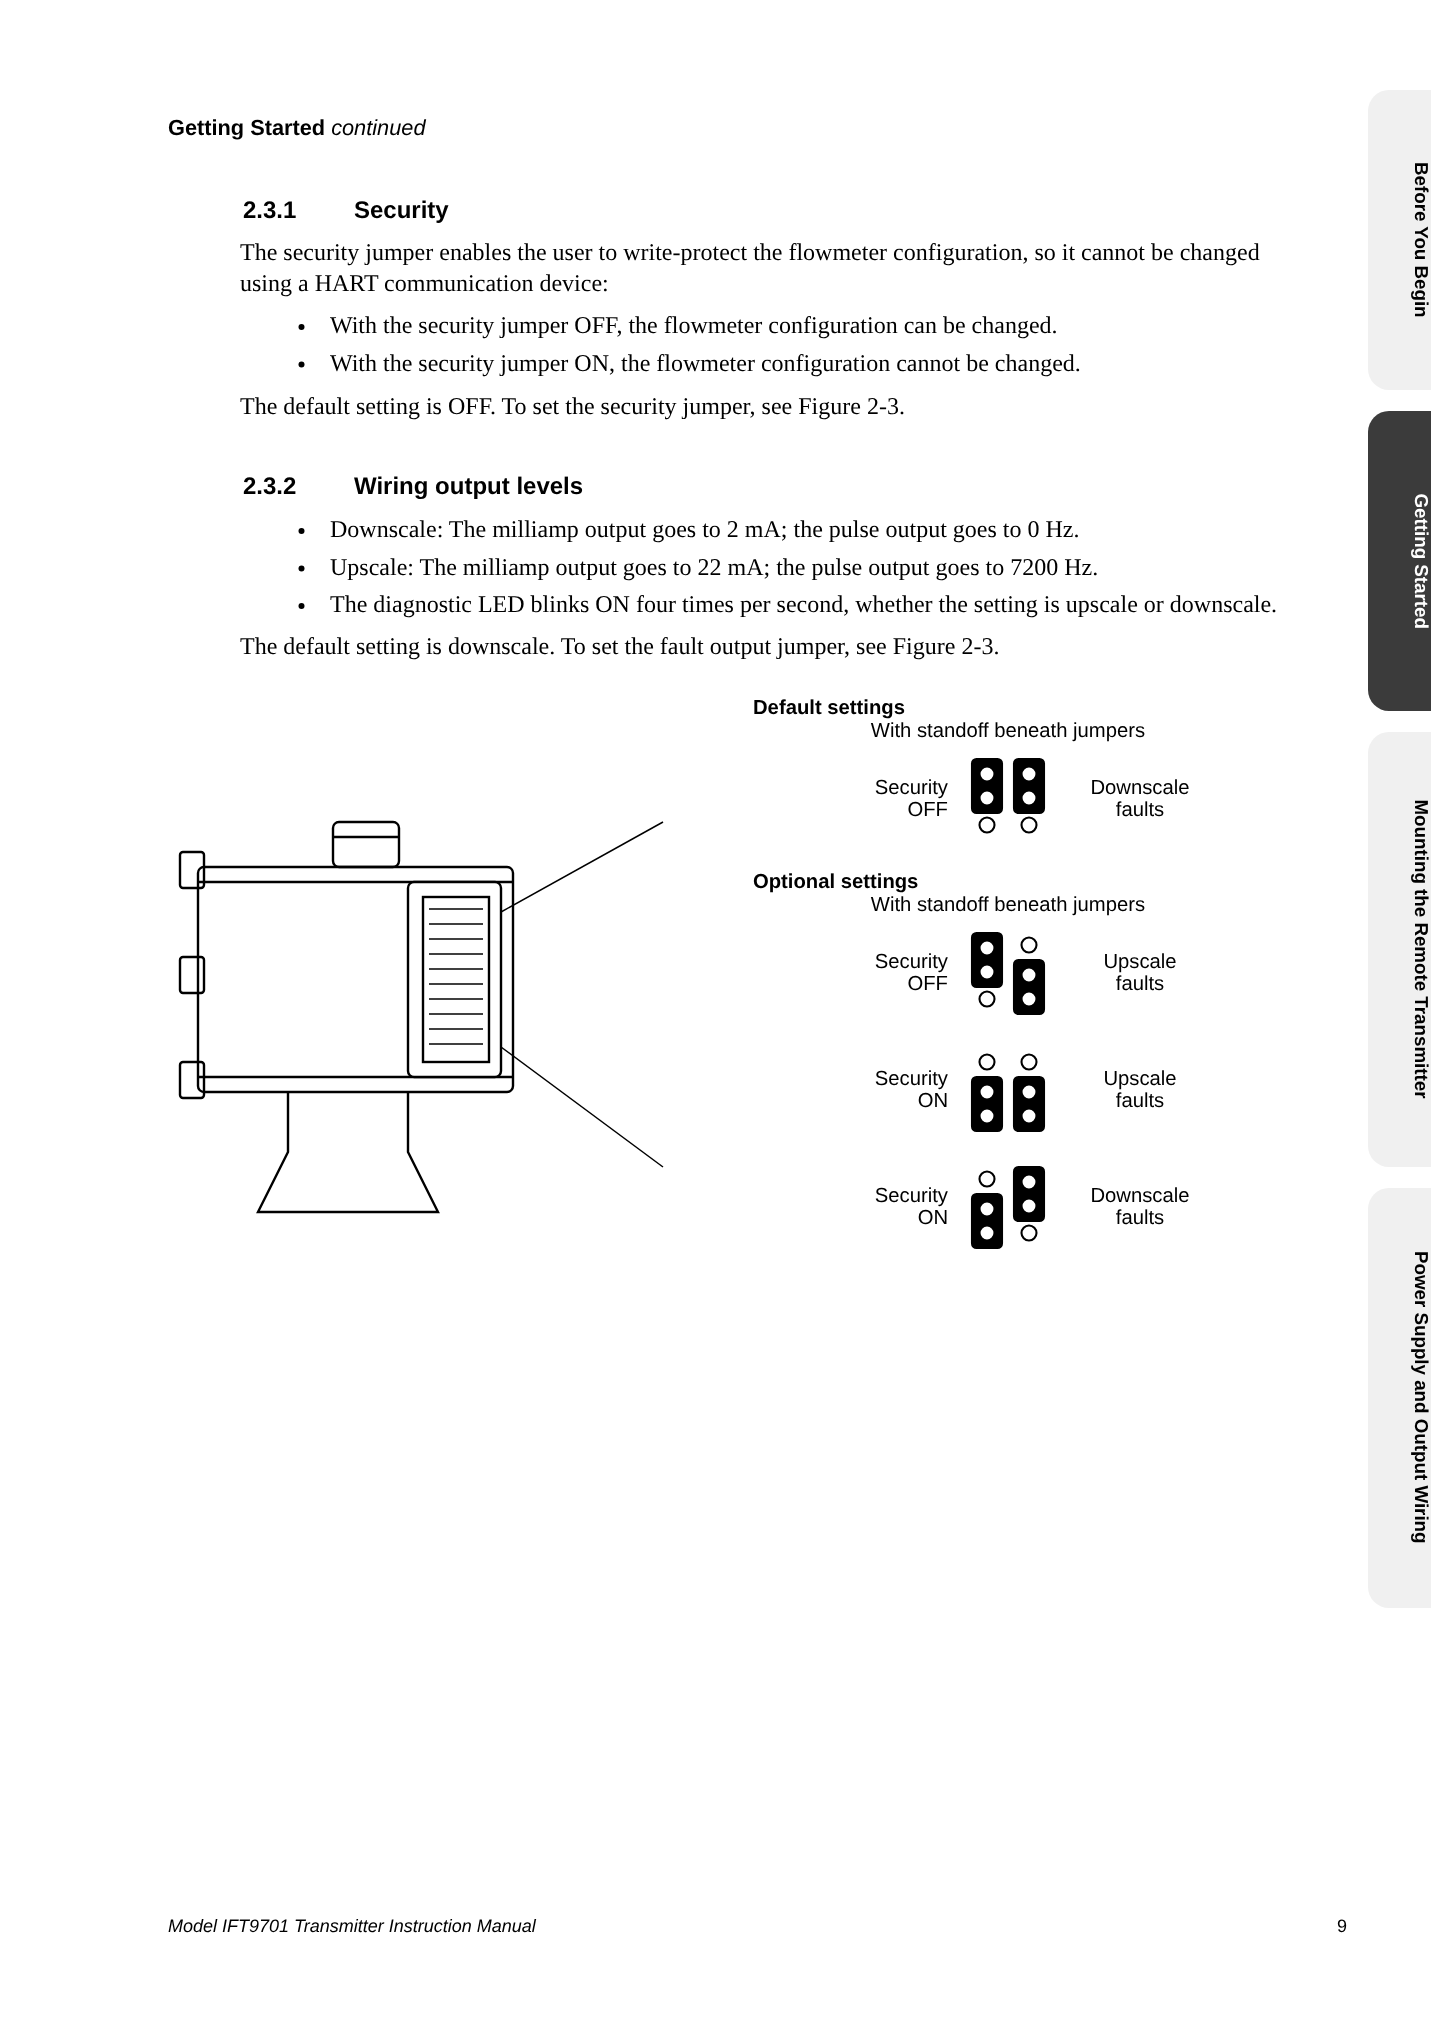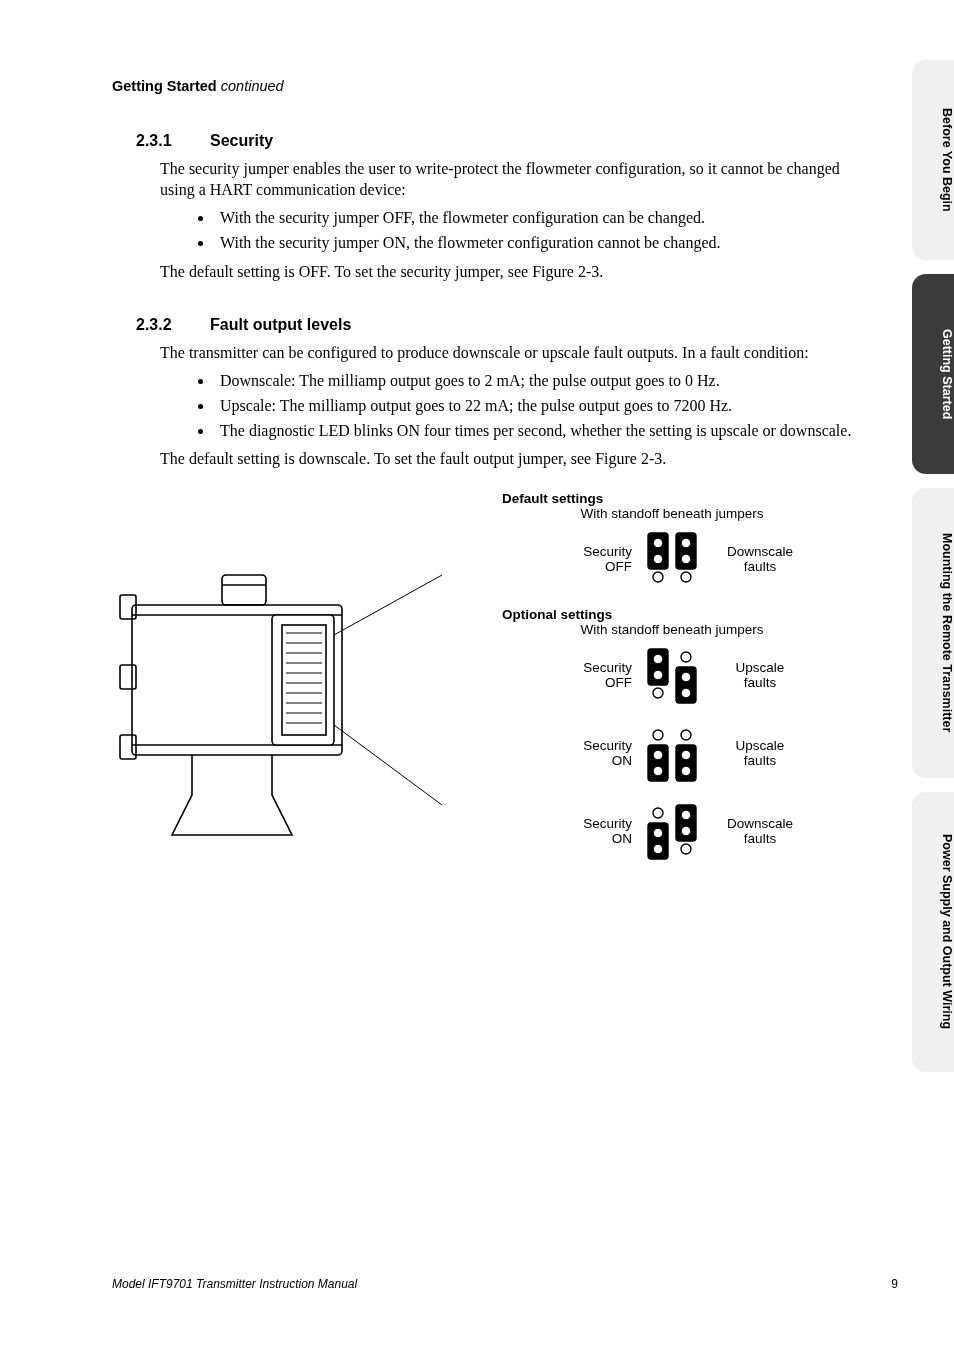--- a/index.html
+++ b/index.html
@@ -3,21 +3,21 @@
 <meta charset="utf-8">
 <style>
   * { margin: 0; padding: 0; box-sizing: border-box; }
   html, body { width: 954px; height: 1351px; background: #fff; font-family: "Times New Roman", Times, serif; color: #000; }
   .page { position: relative; width: 954px; height: 1351px; }
   .content { position: absolute; left: 112px; top: 78px; width: 748px; }
   .running-head { font-family: Arial, Helvetica, sans-serif; font-size: 14.5px; }
   .running-head .bold { font-weight: 700; }
   .running-head .ital { font-style: italic; }
   .sec { margin-top: 38px; }
-  .h { font-family: Arial, Helvetica, sans-serif; font-weight: 700; font-size: 16px; margin-top: 30px; margin-bottom: 8px; margin-left: 24px; }
+  .h { font-family: Arial, Helvetica, sans-serif; font-weight: 700; font-size: 16px; margin-top: 30px; margin-bottom: 8px; margin-left: 50px; }
   .h .num { display: inline-block; width: 74px; }
   .para { font-size: 16px; line-height: 1.32; margin-left: 48px; margin-top: 6px; }
   ul.bul { margin: 6px 0 0 102px; }
   ul.bul li { font-size: 16px; line-height: 1.45; padding-left: 6px; margin-bottom: 2px; }
   .fig-caption { font-family: Arial, Helvetica, sans-serif; font-weight: 700; font-size: 15.5px; margin-top: 28px; }
   .fig-caption .num { display: inline-block; margin-right: 18px; }
   .figure-area { position: relative; margin-top: 22px; height: 470px; margin-left: 0; }
   .device { position: absolute; left: 0; top: 44px; }
   .settings { position: absolute; left: 390px; top: 0; width: 340px; font-family: Arial, Helvetica, sans-serif; font-size: 13.5px; }
   .settings .title { text-align: left; font-weight: 700; }
@@ -50,23 +50,22 @@
         <span class="num">2.3.1</span><span>Security</span>
       </div>
       <p class="para">The security jumper enables the user to write-protect the flowmeter configuration, so it cannot be changed using a HART communication device:</p>
       <ul class="bul">
         <li>With the security jumper OFF, the flowmeter configuration can be changed.</li>
         <li>With the security jumper ON, the flowmeter configuration cannot be changed.</li>
       </ul>
       <p class="para">The default setting is OFF. To set the security jumper, see Figure 2-3.</p>
 
       <div class="h" style="margin-top:34px;">
-        <span class="num">2.3.2</span><span>Fault output levels</span>
+        <span class="num">2.3.2</span><span>Wiring output levels</span>
       </div>
-      <p class="para">The transmitter can be configured to produce downscale or upscale fault outputs. In a fault condition:</p>
       <ul class="bul">
         <li>Downscale: The milliamp output goes to 2 mA; the pulse output goes to 0 Hz.</li>
         <li>Upscale: The milliamp output goes to 22 mA; the pulse output goes to 7200 Hz.</li>
         <li>The diagnostic LED blinks ON four times per second, whether the setting is upscale or downscale.</li>
       </ul>
       <p class="para">The default setting is downscale. To set the fault output jumper, see Figure 2-3.</p>
 
 
       <div class="figure-area">
 

